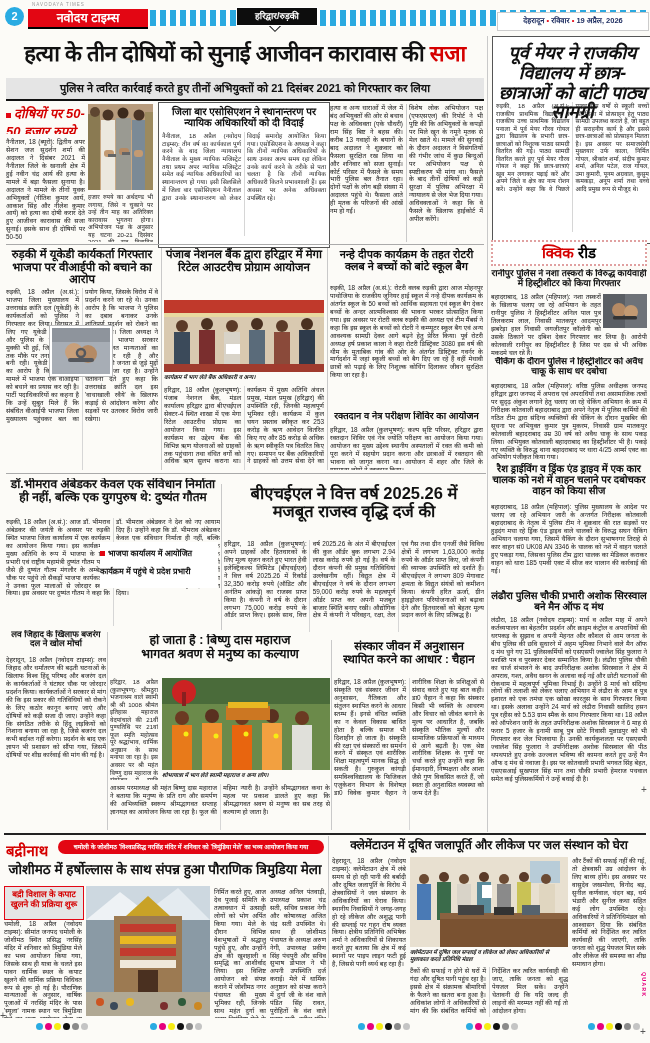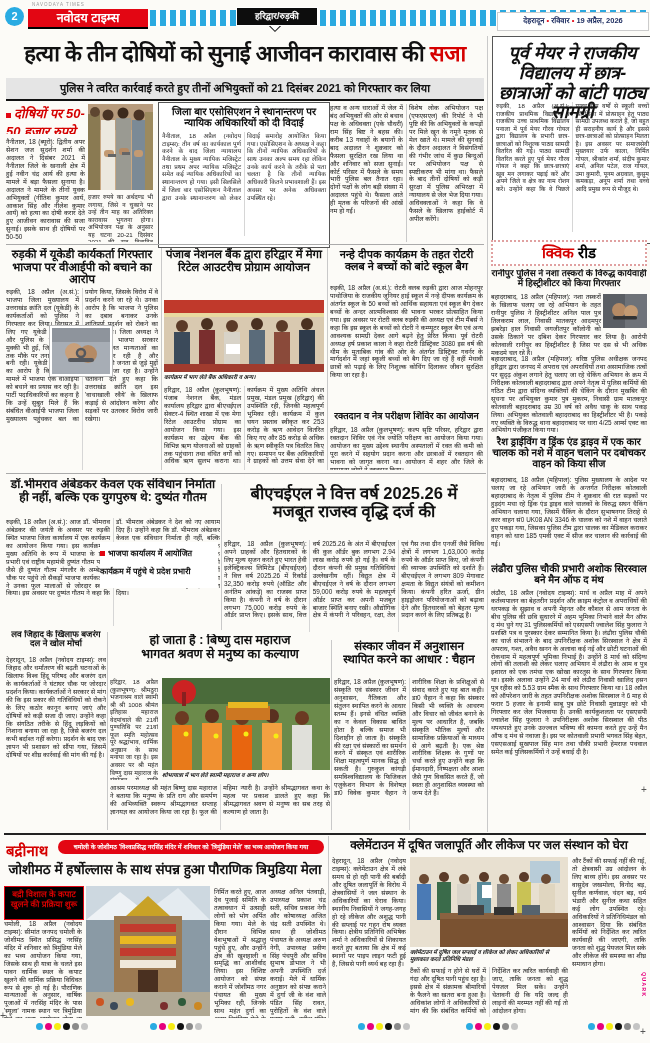--- a/index.html
+++ b/index.html
@@ -139,20 +139,21 @@
   <div class="bodytxt" style="height:62px;overflow:hidden;">
     <svg style="float:right;margin:1px 0 1px 2px;" width="44" height="34" viewBox="0 0 44 34">
       <rect width="44" height="34" fill="#5a5e64"></rect>
         <rect x="22" y="0" width="22" height="34" fill="#6e7278"></rect>
       <circle cx="16" cy="16" r="7" fill="#b58a64"></circle>
         <circle cx="28" cy="18" r="7" fill="#c39a72"></circle>
       <rect x="10" y="22" width="24" height="3.5" rx="1.5" fill="#333"></rect>
     </svg>
     <span>बहादराबाद, 18 अप्रैल (महिपाल): नशा तस्करों के खिलाफ चलाए जा रहे अभियान के तहत रानीपुर पुलिस ने हिस्ट्रीशीटर अनिल पाल पुत्र तिलकराम लाल, निवासी मातकपुर आदमपुर झबरेड़ा हाल निवासी जगजीतपुर कॉलोनी को उसके ठिकाने पर दबिश देकर गिरफ्तार कर लिया है। आरोपी कोतवाली रानीपुर का हिस्ट्रीशीटर है जिस पर दस से भी अधिक मुकदमे चल रहे हैं।</span>
   </div>
+  <div class="hl" style="font-size:9px;height:25px;overflow:hidden;margin-top:2px;">चैकिंग के दौरान पुलिस ने हिस्ट्रीशीटर को अवैध चाकू के साथ धर दबोचा</div>
   <div class="bodytxt" style="height:78px;overflow:hidden;">बहादराबाद, 18 अप्रैल (महिपाल): वरिष्ठ पुलिस अधीक्षक जनपद हरिद्वार द्वारा जनपद में अपराध एवं अपराधियों तथा असामाजिक तत्वों पर सुदृढ़ अंकुश लगाने हेतु चलाए जा रहे चेकिंग अभियान के क्रम में निरीक्षक कोतवाली बहादराबाद द्वारा अपने नेतृत्व में पुलिस कर्मियों की गठित टीम द्वारा संदिग्ध व्यक्तियों की चेकिंग के दौरान मुखबिर की सूचना पर अभियुक्त कुमार पुत्र मुकरम, निवासी ग्राम मातकपुर कोतवाली बहादराबाद उम्र 30 वर्ष को अवैध चाकू के साथ पकड़ लिया। अभियुक्त कोतवाली बहादराबाद का हिस्ट्रीशीटर भी है। पकड़े गए व्यक्ति के विरुद्ध थाना बहादराबाद पर धारा 4/25 आर्म्स एक्ट का अभियोग पंजीकृत किया गया।</div>
   <div class="hl" style="font-size:10px;height:40px;overflow:hidden;margin-top:3px;">रैश ड्राईविंग व ड्रिंक एंड ड्राइव में एक कार चालक को नशे में वाहन चलाने पर दबोचकर वाहन को किया सीज</div>
   <div class="bodytxt" style="height:84px;overflow:hidden;">बहादराबाद, 18 अप्रैल (महिपाल): पुलिस मुख्यालय के आदेश पर चलाए जा रहे अभियान जारी के अन्तर्गत निरीक्षक कोतवाली बहादराबाद के नेतृत्व में पुलिस टीम ने शुक्रवार की रात सड़कों पर हुड़दंग मचा रहे ड्रिंक एंड ड्राइव वाले चालकों के विरुद्ध सघन चैकिंग अभियान चलाया गया, जिसमें चैकिंग के दौरान सुभाषनगर तिराहे से कार वाहन सं0 UK08 AN 3346 के चालक को नशे में वाहन चलाते हुए पकड़ा गया, जिसका पुलिस टीम द्वारा चालक का मेडिकल कराकर वाहन को धारा 185 एमवी एक्ट में सीज कर चालान की कार्रवाई की गई।</div>
   <div class="hl" style="font-size:10px;height:26px;overflow:hidden;margin-top:3px;">लंढौरा पुलिस चौकी प्रभारी अशोक सिरस्वाल बने मैन ऑफ द मंथ</div>
   <div class="bodytxt" style="height:200px;overflow:hidden;">लंढौरा, 18 अप्रैल (नवोदय टाइम्स): मार्च व अप्रैल माह में अपने कर्तव्यपालन का बेहतरीन प्रदर्शन और क्राइम कंट्रोल व अपराधियों की धरपकड़ के सुझाव व अपनी मेहनत और कौशल से आम जनता के बीच पुलिस की छवि सुधारने में अहम भूमिका निभाने वाले मैन ऑफ द मंथ चुने गए 31 पुलिसकर्मियों को एसएसपी ज्वालेश सिंह फुलारा ने प्रशस्ति पत्र व पुरस्कार देकर सम्मानित किया है। लंढौरा पुलिस चौकी का चार्ज संभालने के बाद उपनिरीक्षक अशोक सिरस्वाल ने क्षेत्र में अपराध, गश्त, अवैध खनन के अलावा कई नई और छोटी घटनाओं की रोकथाम में महत्वपूर्ण भूमिका निभाई है। उन्होंने 8 मार्च को संदिग्ध लोगों की तलाशी को लेकर चलाए अभियान में लंढौरा के आम व पुत्र इशारत को एक तमंचा एक खोखा कारतूस के साथ गिरफ्तार किया था। इसके अलावा उन्होंने 24 मार्च को लंढौरा निवासी खालिद हसन पुत्र रहीस को 5.53 ग्राम स्मैक के साथ गिरफ्तार किया था। 18 अप्रैल को ऑपरेशन जारी के तहत उपनिरीक्षक अशोक सिरस्वाल ने 6 माह से फरार 5 हजार के इनामी साबू पुत्र छोटे निवासी मुन्नाडपुर को भी गिरफ्तार कर जेल भिजवाया है। उनकी कार्यकुशलता पर एसएसपी ज्वालेश सिंह फुलारा ने उपनिरीक्षक अशोक सिरस्वाल की पीठ थपथपाते हुए उनके उज्ज्वल भविष्य की कामना करते हुए उन्हें मैन ऑफ द मंथ से नवाजा है। इस पर कोतवाली प्रभारी भगवत सिंह बेहत, एसएसआई सुखपाल सिंह मान तथा चौकी प्रभारी हेमराज पचवाल समेत कई पुलिसकर्मियों ने उन्हें बधाई दी है।</div>
 </div>
 
 <div class="abs hl" style="left:6px;top:478px;width:214px;height:38px;font-size:12px;">डॉ.भीमराव अंबेडकर केवल एक संविधान निर्माता ही नहीं, बल्कि एक युगपुरुष थे: दुष्यंत गौतम</div>
 <div class="abs bodytxt cols2" style="left:6px;top:518px;width:214px;height:108px;">रुड़की, 18 अप्रैल (अ.सं.): आज डॉ. भीमराव अंबेडकर की जयंती के अवसर पर रुड़की स्थित भाजपा जिला कार्यालय में एक कार्यक्रम का आयोजन किया गया। इस कार्यक्रम में मुख्य अतिथि के रूप में भाजपा के प्रदेश प्रभारी एवं राष्ट्रीय महामंत्री दुष्यंत गौतम पहुंचे। जैसे ही दुष्यंत गौतम मंगलौर के अम्बेडकर चौक पर पहुंचे तो सैकड़ों भाजपा कार्यकर्ताओं ने उनका फूल मालाओं से जोरदार स्वागत किया। इस अवसर पर दुष्यंत गौतम ने कहा कि डॉ. भीमराव अंबेडकर ने देश को नए आयाम दिए हैं। उन्होंने कहा कि डॉ. भीमराव अंबेडकर केवल एक संविधान निर्माता ही नहीं, बल्कि एक युगपुरुष थे जिन्होंने भारतवर्ष को उन्नति के नए आयाम दिए। उन्होंने दुर्भाग्य बताया कि कांग्रेस पार्टी ने बाबा साहेब के योगदान को महत्व नहीं दिया और उन्हें भारत रत्न तक नहीं दिया, जबकि भाजपा ने उनके स्मारकों का विशेष विकास किया और उन्हें सदा सम्मान दिया।</div>
 <div class="abs" style="left:100px;top:542px;width:118px;height:46px;background:#fff;">
@@ -206,21 +207,21 @@
 
 <div class="vr" style="left:221px;top:484px;height:146px;"></div>
 <div class="vr" style="left:107px;top:632px;height:198px;"></div>
 <div class="vr" style="left:331px;top:640px;height:190px;"></div>
 
 <div class="hrline" style="left:4px;top:833px;width:642px;background:#222;height:1.5px;"></div>
 
 <div class="abs" style="left:6px;top:840px;font-size:15px;font-weight:bold;color:#d50000;">बद्रीनाथ</div>
 <div class="abs" style="left:58px;top:840px;width:266px;height:14px;background:#e30613;border-radius:8px;color:#fff;font-size:6.3px;font-weight:bold;text-align:center;line-height:14px;white-space:nowrap;">चमोली के जोशीमठ 'विश्वप्रसिद्ध नरसिंह मंदिर में शनिवार को 'त्रिमुंडिया मेले' का भव्य आयोजन किया गया</div>
 <div class="abs hl" style="left:4px;top:858px;width:322px;height:24px;font-size:13.5px;white-space:nowrap;line-height:24px;">जोशीमठ में हर्षोल्लास के साथ संपन्न हुआ पौराणिक त्रिमुडिया मेला</div>
-<div class="abs" style="left:4px;top:886px;width:78px;height:30px;background:#000000;border:1px solid #e30613;color:#d50000;font-weight:bold;font-size:8.5px;text-align:center;line-height:1.2;padding-top:2px;">बद्री विशाल के कपाट खुलने की प्रक्रिया शुरू</div>
+<div class="abs" style="left:4px;top:886px;width:78px;height:30px;background:#e5e5e5;border:1px solid #e30613;color:#d50000;font-weight:bold;font-size:8.5px;text-align:center;line-height:1.2;padding-top:2px;">बद्री विशाल के कपाट खुलने की प्रक्रिया शुरू</div>
 <div class="abs bodytxt" style="left:4px;top:920px;width:78px;height:98px;">चमोली, 18 अप्रैल (नवोदय टाइम्स): सीमांत जनपद चमोली के जोशीमठ स्थित प्रसिद्ध नरसिंह मंदिर में शनिवार को त्रिमुंडिया मेले का भव्य आयोजन किया गया, जिसके साथ ही यात्रा के चलते इस पावन धार्मिक स्थल के कपाट खुलने की धार्मिक प्रक्रिया विधिवत रूप से शुरू हो गई है। पौराणिक मान्यताओं के अनुसार, वार्षिक पूजाओं में नरसिंह मंदिर के पास 'स्यूला' नामक स्थान पर त्रिमुंडिया मेले का भव्य आयोजन होता था और यह पारंपरिक रस्म आज भी निभाई जाती है।</div>
 <svg class="abs" style="left:86px;top:886px;" width="124" height="130" viewBox="0 0 124 130">
   <rect width="124" height="130" fill="#8a9aa5"></rect>
   <rect width="124" height="34" fill="#cdd8e0"></rect>
   <polygon points="0,34 34,6 70,34" fill="#eef2f5"></polygon>
     <polygon points="50,34 92,2 124,34" fill="#e4ebf0"></polygon>
   <rect x="28" y="30" width="68" height="76" fill="#9c7a52"></rect>
   <polygon points="40,30 62,10 84,30" fill="#c9a227"></polygon>
   <rect x="34" y="38" width="56" height="8" fill="#c23b2e"></rect>
     <rect x="34" y="50" width="56" height="8" fill="#e9b822"></rect>

